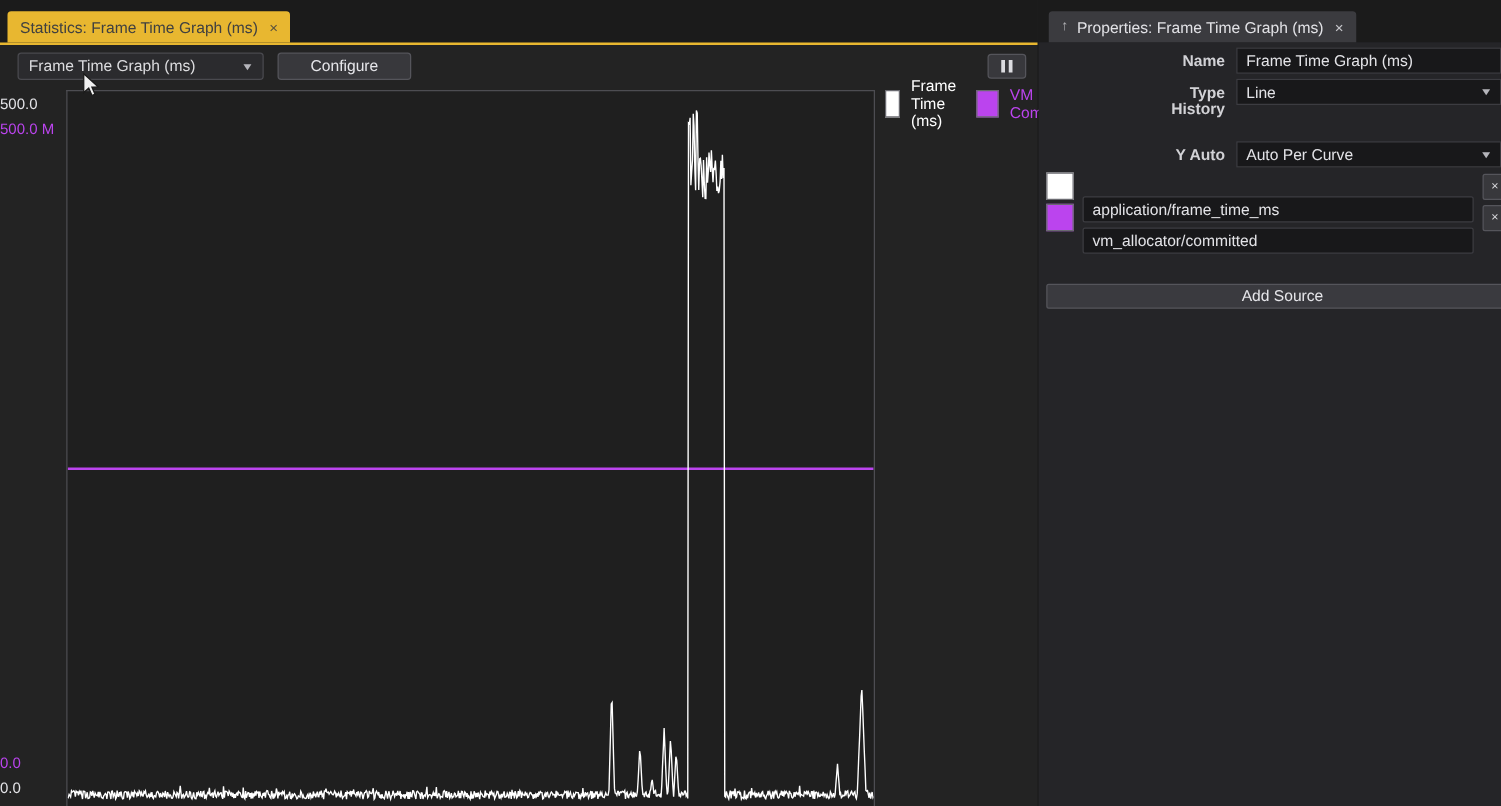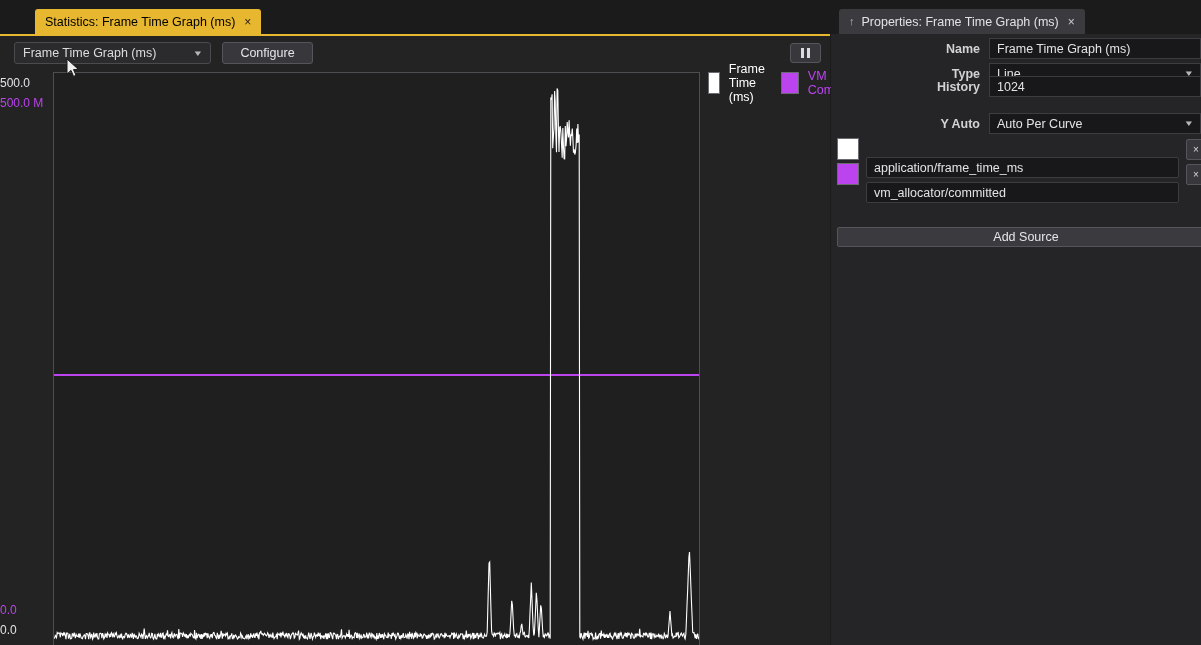--- a/index.html
+++ b/index.html
@@ -46,22 +46,21 @@
     padding: 0 8px 0 10px;
     font-size: 12.5px;
     box-sizing: border-box;
     border-top-left-radius: 3px;
     border-top-right-radius: 3px;
     white-space: nowrap;
   }
   .tab.active-gold {
     left: 6px;
     background: #e8b730;
-    color: #000000;
-    margin-left: 29px;
+    color: #404040;
   }
   .tab.active-dark {
     left: 8px;
     background: #3b3b3f;
     color: #e2e2e6;
   }
   .tab-close {
     font-size: 12px;
     line-height: 1;
     opacity: .85;
@@ -98,21 +97,21 @@
     color: #b5b5bb;
     transform: scaleX(1.35);
   }
   #graph-select {
     left: 14px; top: 6px;
     width: 197px; height: 22px;
   }
   #configure-btn {
     position: absolute;
     left: 222px; top: 6px;
-    width: 91px; height: 22px;
+    width: 107px; height: 22px;
     box-sizing: border-box;
     background: #38383c;
     border: 1px solid #55555b;
     border-radius: 3px;
     color: #e6e6ea;
     font-size: 12.5px;
     display: flex;
     align-items: center;
     justify-content: center;
   }
@@ -381,23 +380,20 @@
       <div class="form-row" style="top:29px">
         <span class="form-label">Type</span>
         <span class="form-field">
           <span>Line</span>
           <span class="caret">▼</span>
         </span>
       </div>
 
       <div class="form-row" style="top:42px">
         <span class="form-label">History</span>
-        <span class="form-field">
-          <span>1024</span>
-        </span>
       </div>
 
       <div class="form-row" style="top:79px">
         <span class="form-label">Y Auto</span>
         <span class="form-field">
           <span>Auto Per Curve</span>
           <span class="caret">▼</span>
         </span>
       </div>
 

